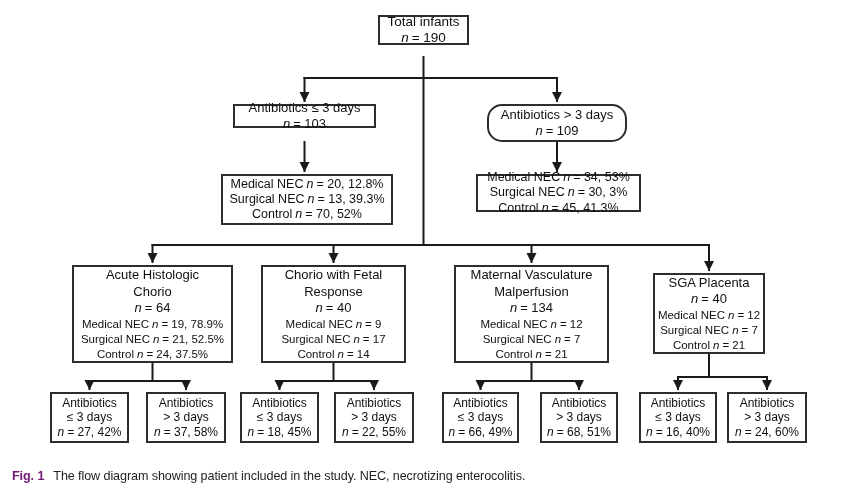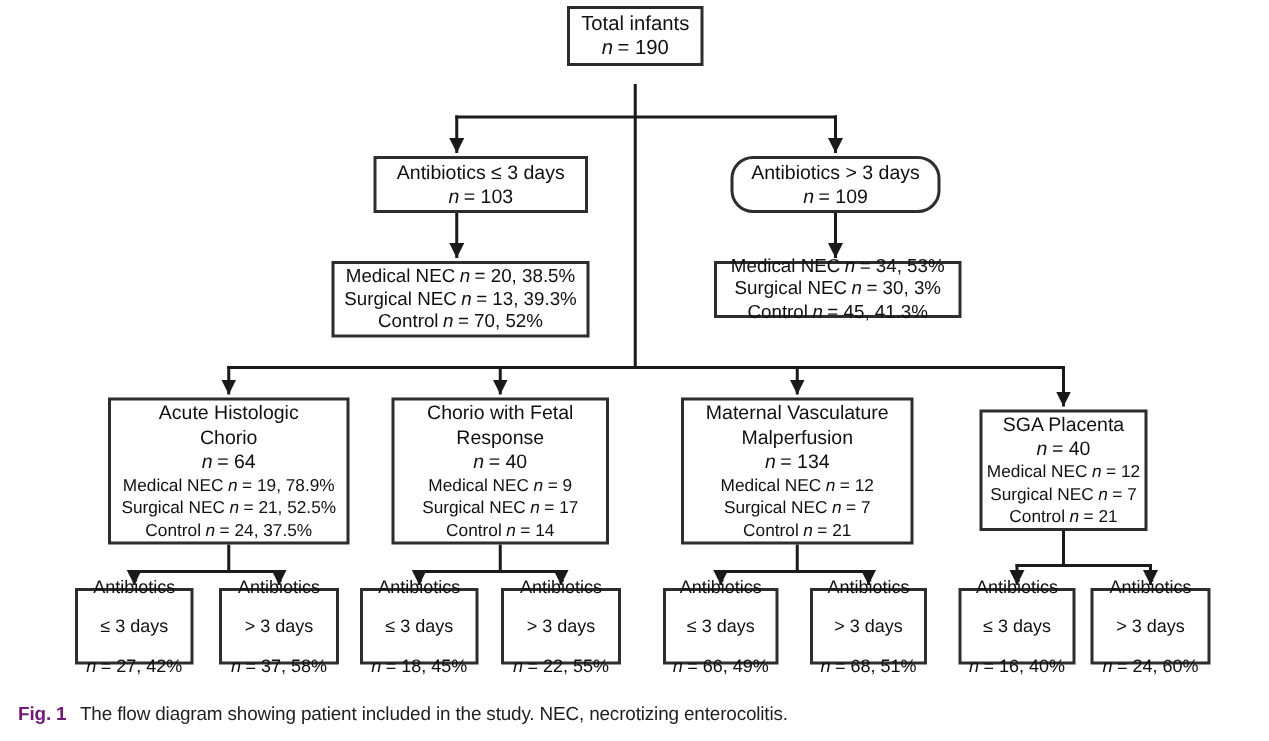--- a/index.html
+++ b/index.html
@@ -14,21 +14,21 @@
     text-align:center;line-height:1.22;color:#101010;
   }
   .ln{white-space:nowrap;}
   .ln .nsym{font-style:italic;margin-right:3px;}
   .ln .pre{margin-right:3px;}
   .lv1{font-size:13.5px;}
   .lv2{font-size:13px;}
   .lv3{font-size:12.5px;}
   .cat{font-size:13px;justify-content:space-between;}
   .cat .small{font-size:11.5px;line-height:1.24;}
-  .leaf{font-size:12px;gap:12px;}
+  .leaf{font-size:12px;}
   .caption{
     position:absolute;left:12px;top:469px;font-size:12.6px;color:#1f1f1f;
     white-space:nowrap;letter-spacing:-0.1px;
   }
   .caption .fig{color:#701a75;font-weight:bold;margin-right:9px;}
 </style>
 </head>
 <body>
 
 <div class="stage">
@@ -63,36 +63,36 @@
         <path d="M480.5,381 H579"></path>
       <path d="M480.5,381 V389" marker-end="url(#arw)"></path>
       <path d="M579,381 V389" marker-end="url(#arw)"></path>
       <path d="M709,354 V377"></path>
         <path d="M678,377 H767"></path>
       <path d="M678,377 V389" marker-end="url(#arw)"></path>
       <path d="M767,377 V389" marker-end="url(#arw)"></path>
     </g>
   </svg>
 
-  <div class="node lv1" style="left:378px;top:4px;width:91px;height:40px;">
+  <div class="node lv1" style="left:378px;top:15px;width:91px;height:30px;">
     <div class="ln">Total infants</div>
     <div class="ln"><i class="nsym">n</i><span>= 190</span></div>
   </div>
 
-  <div class="node lv2" style="left:249px;top:104px;width:143px;height:38px;">
+  <div class="node lv2" style="left:233px;top:104px;width:143px;height:24px;">
     <div class="ln">Antibiotics ≤ 3 days</div>
     <div class="ln"><i class="nsym">n</i><span>= 103</span></div>
   </div>
   <div class="node lv2" style="left:487px;top:104px;width:140px;height:38px;border-radius:15px;">
     <div class="ln">Antibiotics &gt; 3 days</div>
     <div class="ln"><i class="nsym">n</i><span>= 109</span></div>
   </div>
 
   <div class="node lv3" style="left:221px;top:174px;width:172px;height:51px;">
-    <div class="ln"><span class="pre">Medical NEC</span><i class="nsym">n</i><span>= 20, 38.5%</span></div>
+    <div class="ln"><span class="pre">Medical NEC</span><i class="nsym">n</i><span>= 20, 12.8%</span></div>
     <div class="ln"><span class="pre">Surgical NEC</span><i class="nsym">n</i><span>= 13, 39.3%</span></div>
     <div class="ln"><span class="pre">Control</span><i class="nsym">n</i><span>= 70, 52%</span></div>
   </div>
   <div class="node lv3" style="left:476px;top:174px;width:165px;height:38px;">
     <div class="ln"><span class="pre">Medical NEC</span><i class="nsym">n</i><span>= 34, 53%</span></div>
     <div class="ln"><span class="pre">Surgical NEC</span><i class="nsym">n</i><span>= 30, 3%</span></div>
     <div class="ln"><span class="pre">Control</span><i class="nsym">n</i><span>= 45, 41.3%</span></div>
   </div>
 
   <div class="node cat" style="left:72px;top:265px;width:161px;height:98px;">

